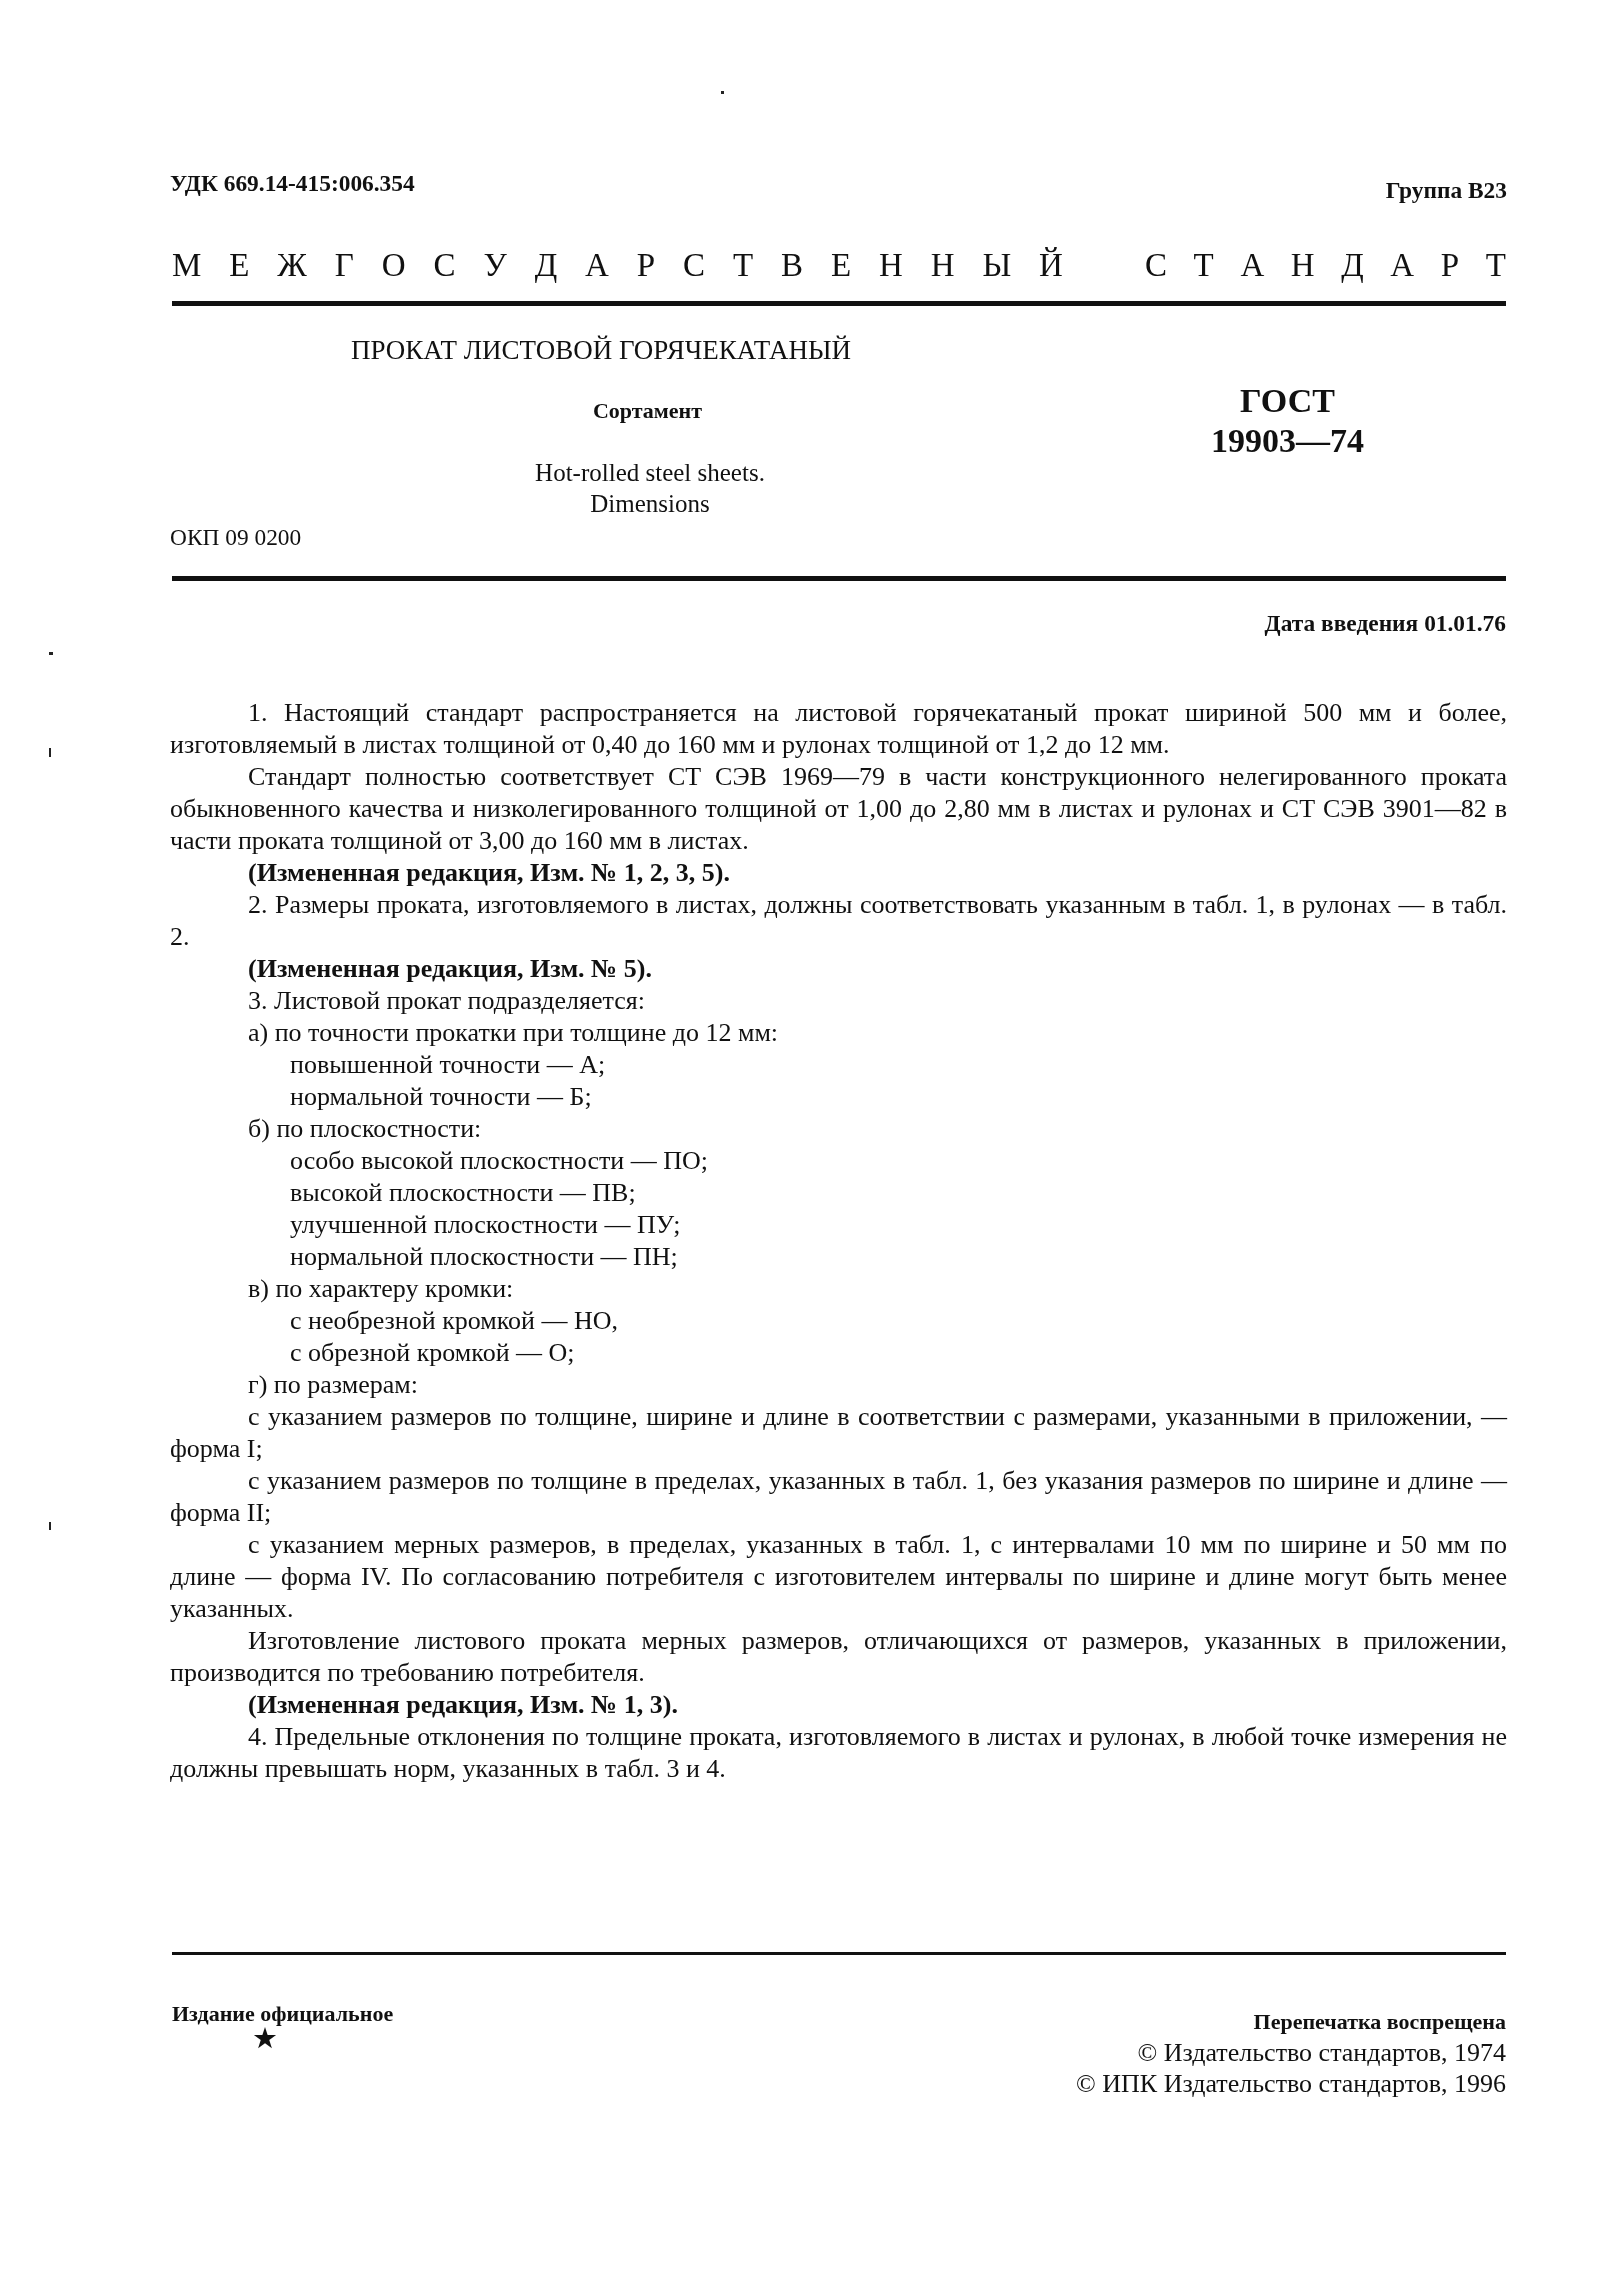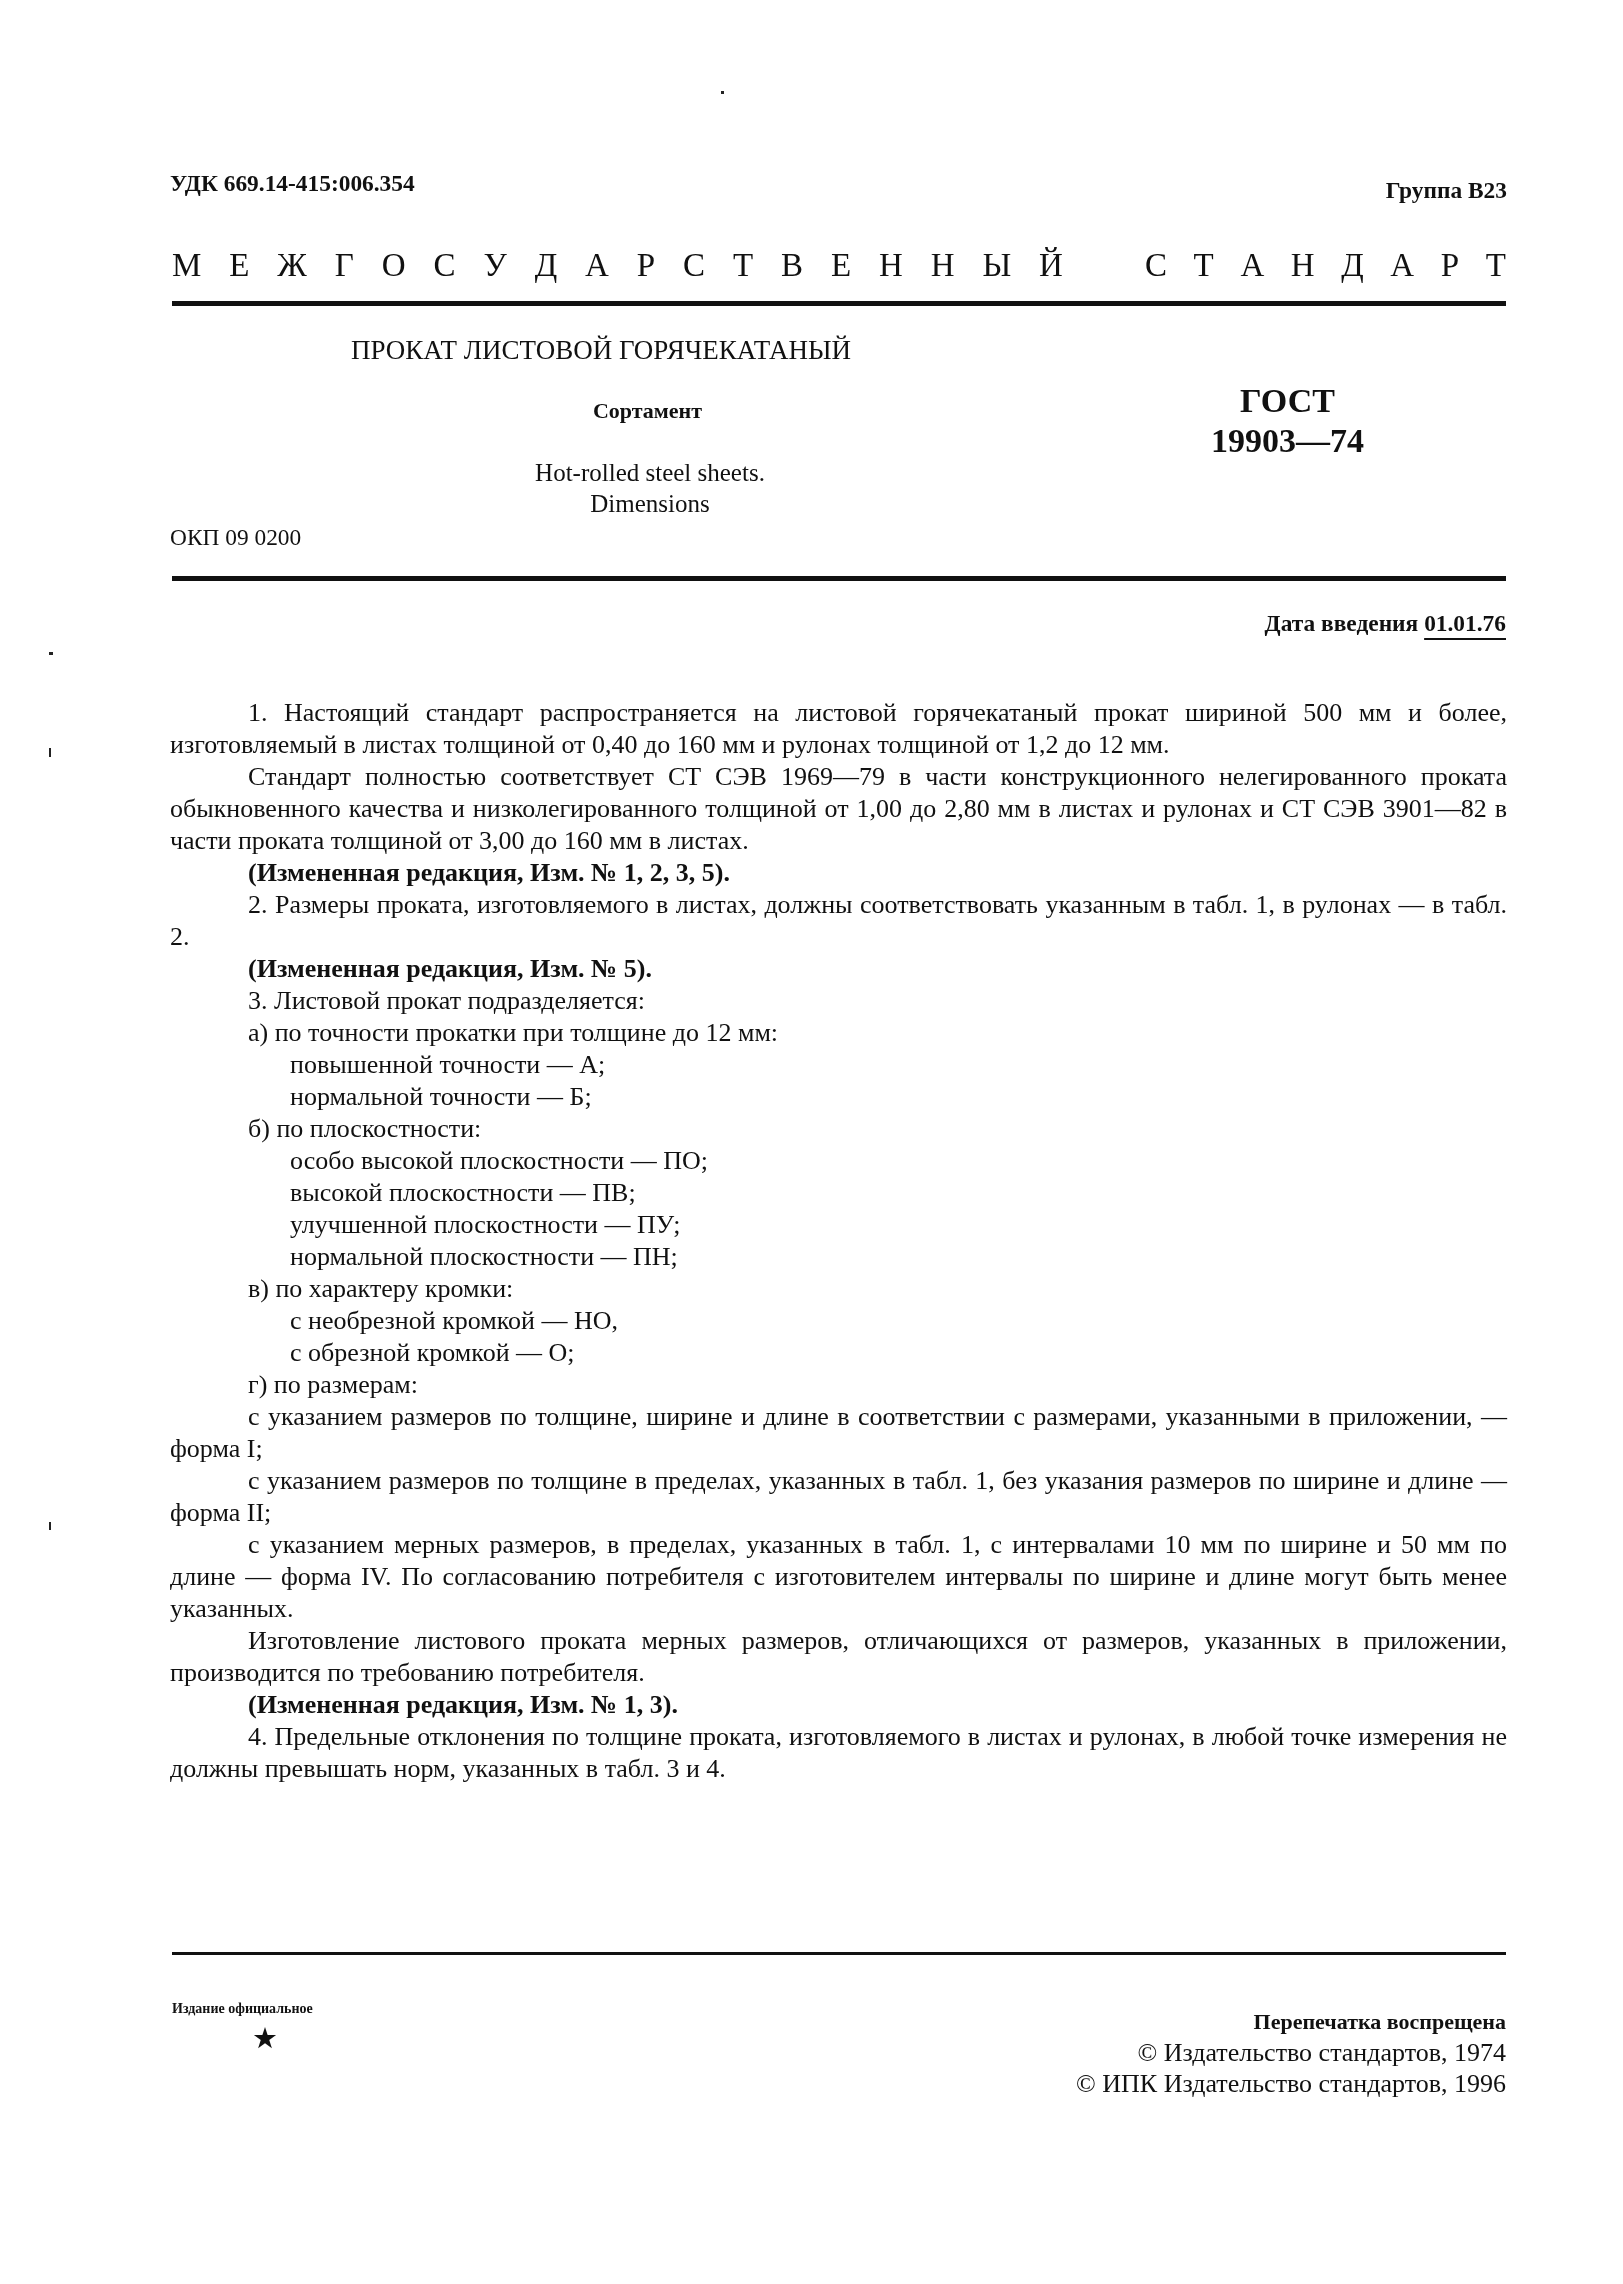--- a/index.html
+++ b/index.html
@@ -20,31 +20,31 @@
     .banner .w1 { width: 891px; justify-content: space-between; }
     .banner .w2 { width: 361px; justify-content: space-between; }
     .rule-thick { left: 172px; width: 1334px; height: 4.6px; background: #111; }
     .rule-thin { left: 172px; width: 1334px; height: 3.3px; background: #111; }
     .title { left: 351px; top: 335px; font-size: 27px; }
     .subtitle { left: 485px; top: 398px; width: 325px; text-align: center; font-size: 22px; font-weight: bold; }
     .eng { left: 455px; top: 457px; width: 390px; text-align: center; font-size: 25px; line-height: 31px; }
     .gost { left: 1190px; top: 381px; width: 195px; text-align: center; font-size: 34px; font-weight: bold; line-height: 40px; }
     .okp { left: 170px; top: 524px; font-size: 23.4px; }
     .date { right: 118px; top: 610px; font-size: 23.4px; font-weight: bold; }
-    .date .val { text-decoration: underline; text-underline-offset: 6.5px; }
+    .date .val { text-underline-offset: 6.5px; }
     .body {
       left: 170px; top: 697px; width: 1337px; font-size: 26px; line-height: 32px;
       text-align: justify;
     }
     .body p { margin: 0; text-indent: 78px; }
     .body p.b { font-weight: bold; }
     .body p.sub { text-indent: 0; padding-left: 78px; }
     .body p.sub2 { text-indent: 0; padding-left: 120px; }
     .body p.sub3 { text-indent: 0; padding-left: 120px; }
-    .footer-left { left: 172px; top: 2001px; font-size: 14px; font-weight: bold; }
+    .footer-left { left: 172px; top: 2001px; font-size: 22px; font-weight: bold; }
     .star { left: 252px; top: 2021px; font-size: 29px; }
     .footer-right { right: 118px; top: 2006px; text-align: right; font-size: 26px; line-height: 31px; }
     .footer-right .bold { font-weight: bold; font-size: 22px; }
     .speck { background: #222; }
   </style>
 </head>
 <body>
 
 <div class="abs udk">УДК 669.14-415:006.354</div>
 <div class="abs group">Группа В23</div>

